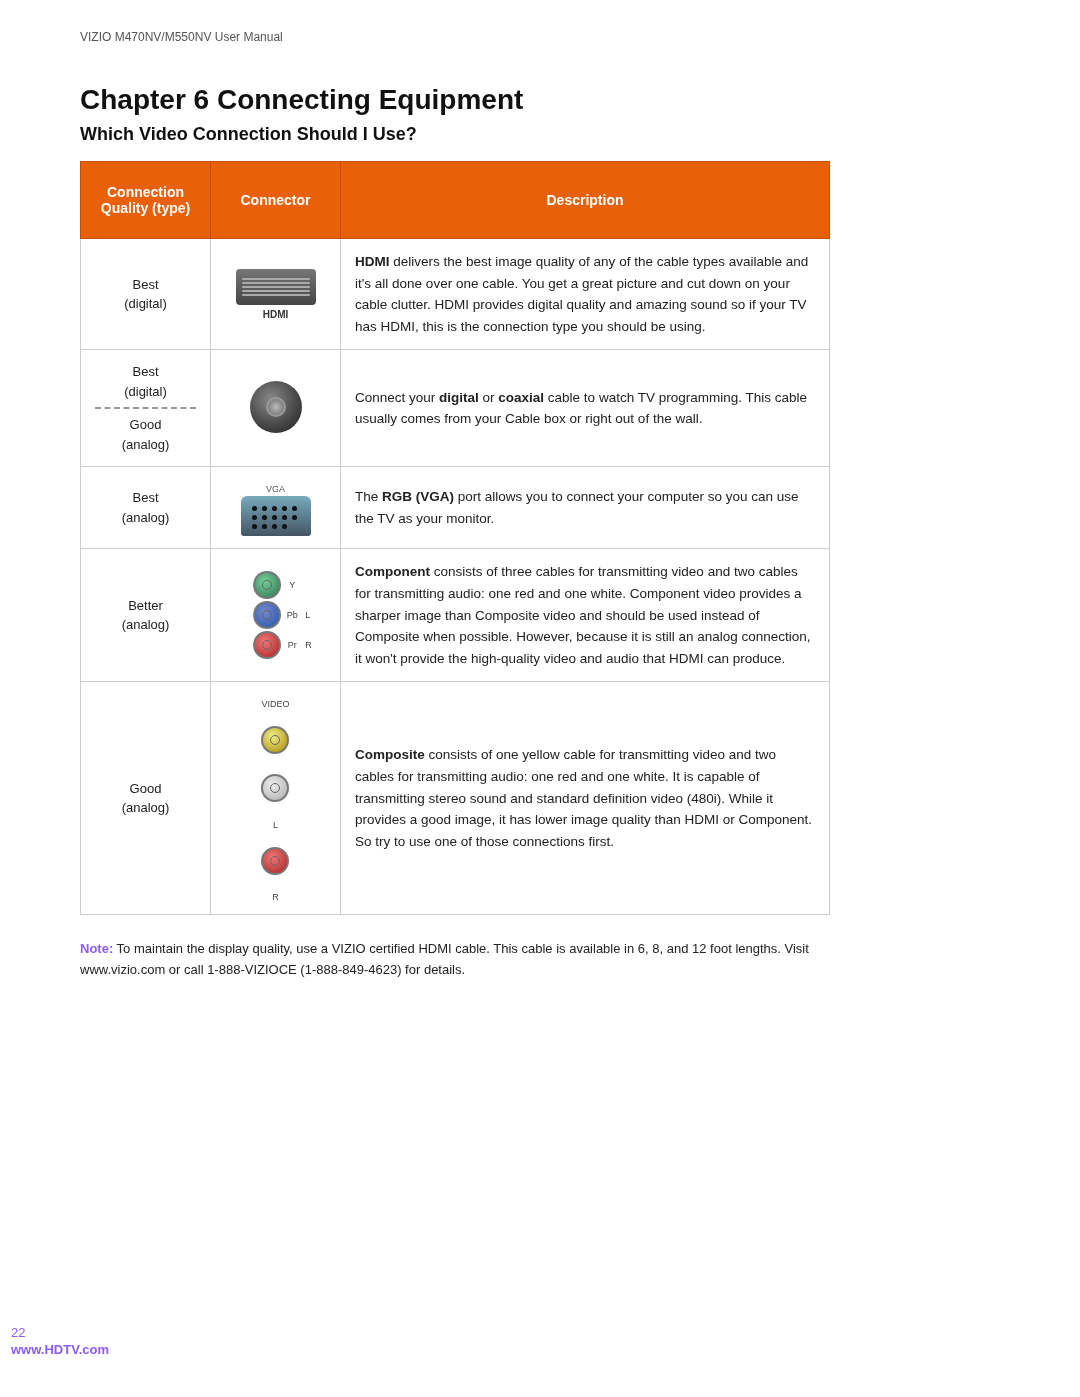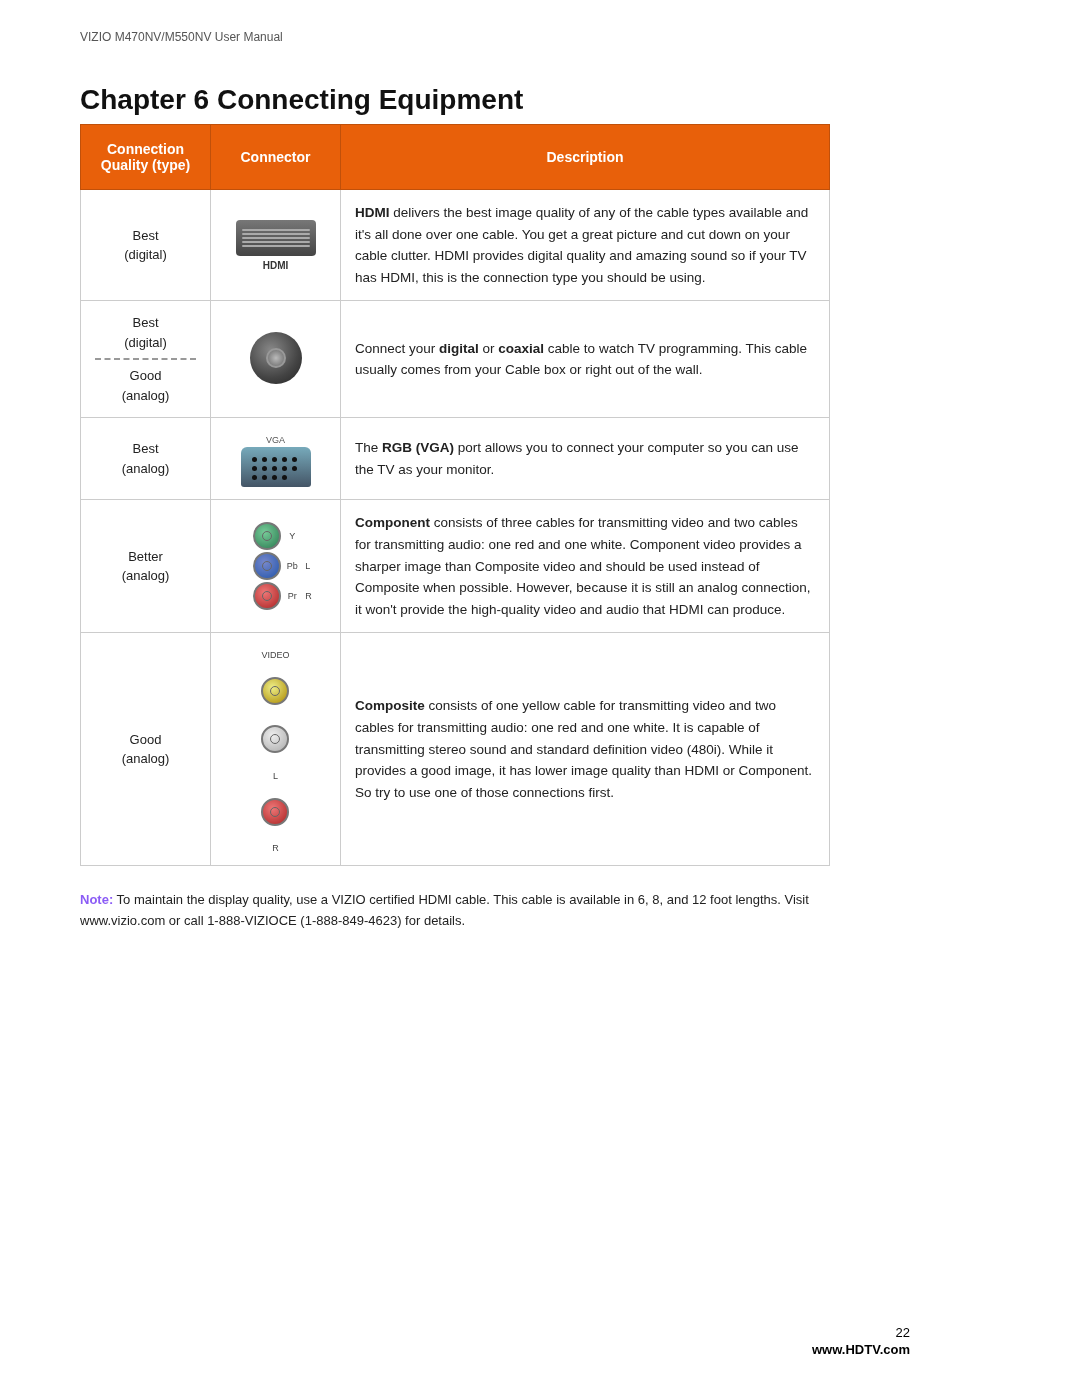--- a/index.html
+++ b/index.html
@@ -46,21 +46,21 @@
       width: 100%;
       border-collapse: collapse;
       border: 1px solid #ccc;
       margin-bottom: 24px;
     }
     .conn-table th {
       background-color: #e8600a;
       color: #fff;
       font-weight: bold;
       font-size: 14px;
-      padding: 16px 14px;
+      padding: 22px 14px;
       text-align: left;
       border: 1px solid #c0500a;
     }
     .conn-table th.col-quality {
       width: 130px;
       text-align: center;
     }
     .conn-table th.col-connector {
       width: 130px;
       text-align: center;
@@ -205,25 +205,25 @@
       line-height: 1.6;
       color: #222;
     }
     .note-text span.note-label {
       font-weight: bold;
       color: #8b5cf6;
     }
     .page-footer {
       position: absolute;
       bottom: 40px;
-      left: 0;
+      left: 11px;
       right: 0;
-      text-align: right;
+      text-align: left;
       font-size: 13px;
-      color: #000000;
+      color: #8b5cf6;
     }
     .page-footer .page-num {
       display: block;
       margin-bottom: 2px;
     }
     .page-footer .website {
       font-weight: bold;
     }
     
     .hdmi-img {
@@ -250,20 +250,21 @@
 <body>
 
 <div class="page">
 
   <div class="page-header">
     <span>VIZIO M470NV/M550NV User Manual</span>
   </div>
 
   <h1 class="chapter-title">Chapter 6 Connecting Equipment</h1>
 
+  <h2 class="section-title">Which Video Connection Should I Use?</h2>
 
 
   <table class="conn-table">
     <thead>
       <tr>
         <th class="col-quality">
           <span>Connection Quality (type)</span>
         </th>
         <th class="col-connector">
           <span>Connector</span>

